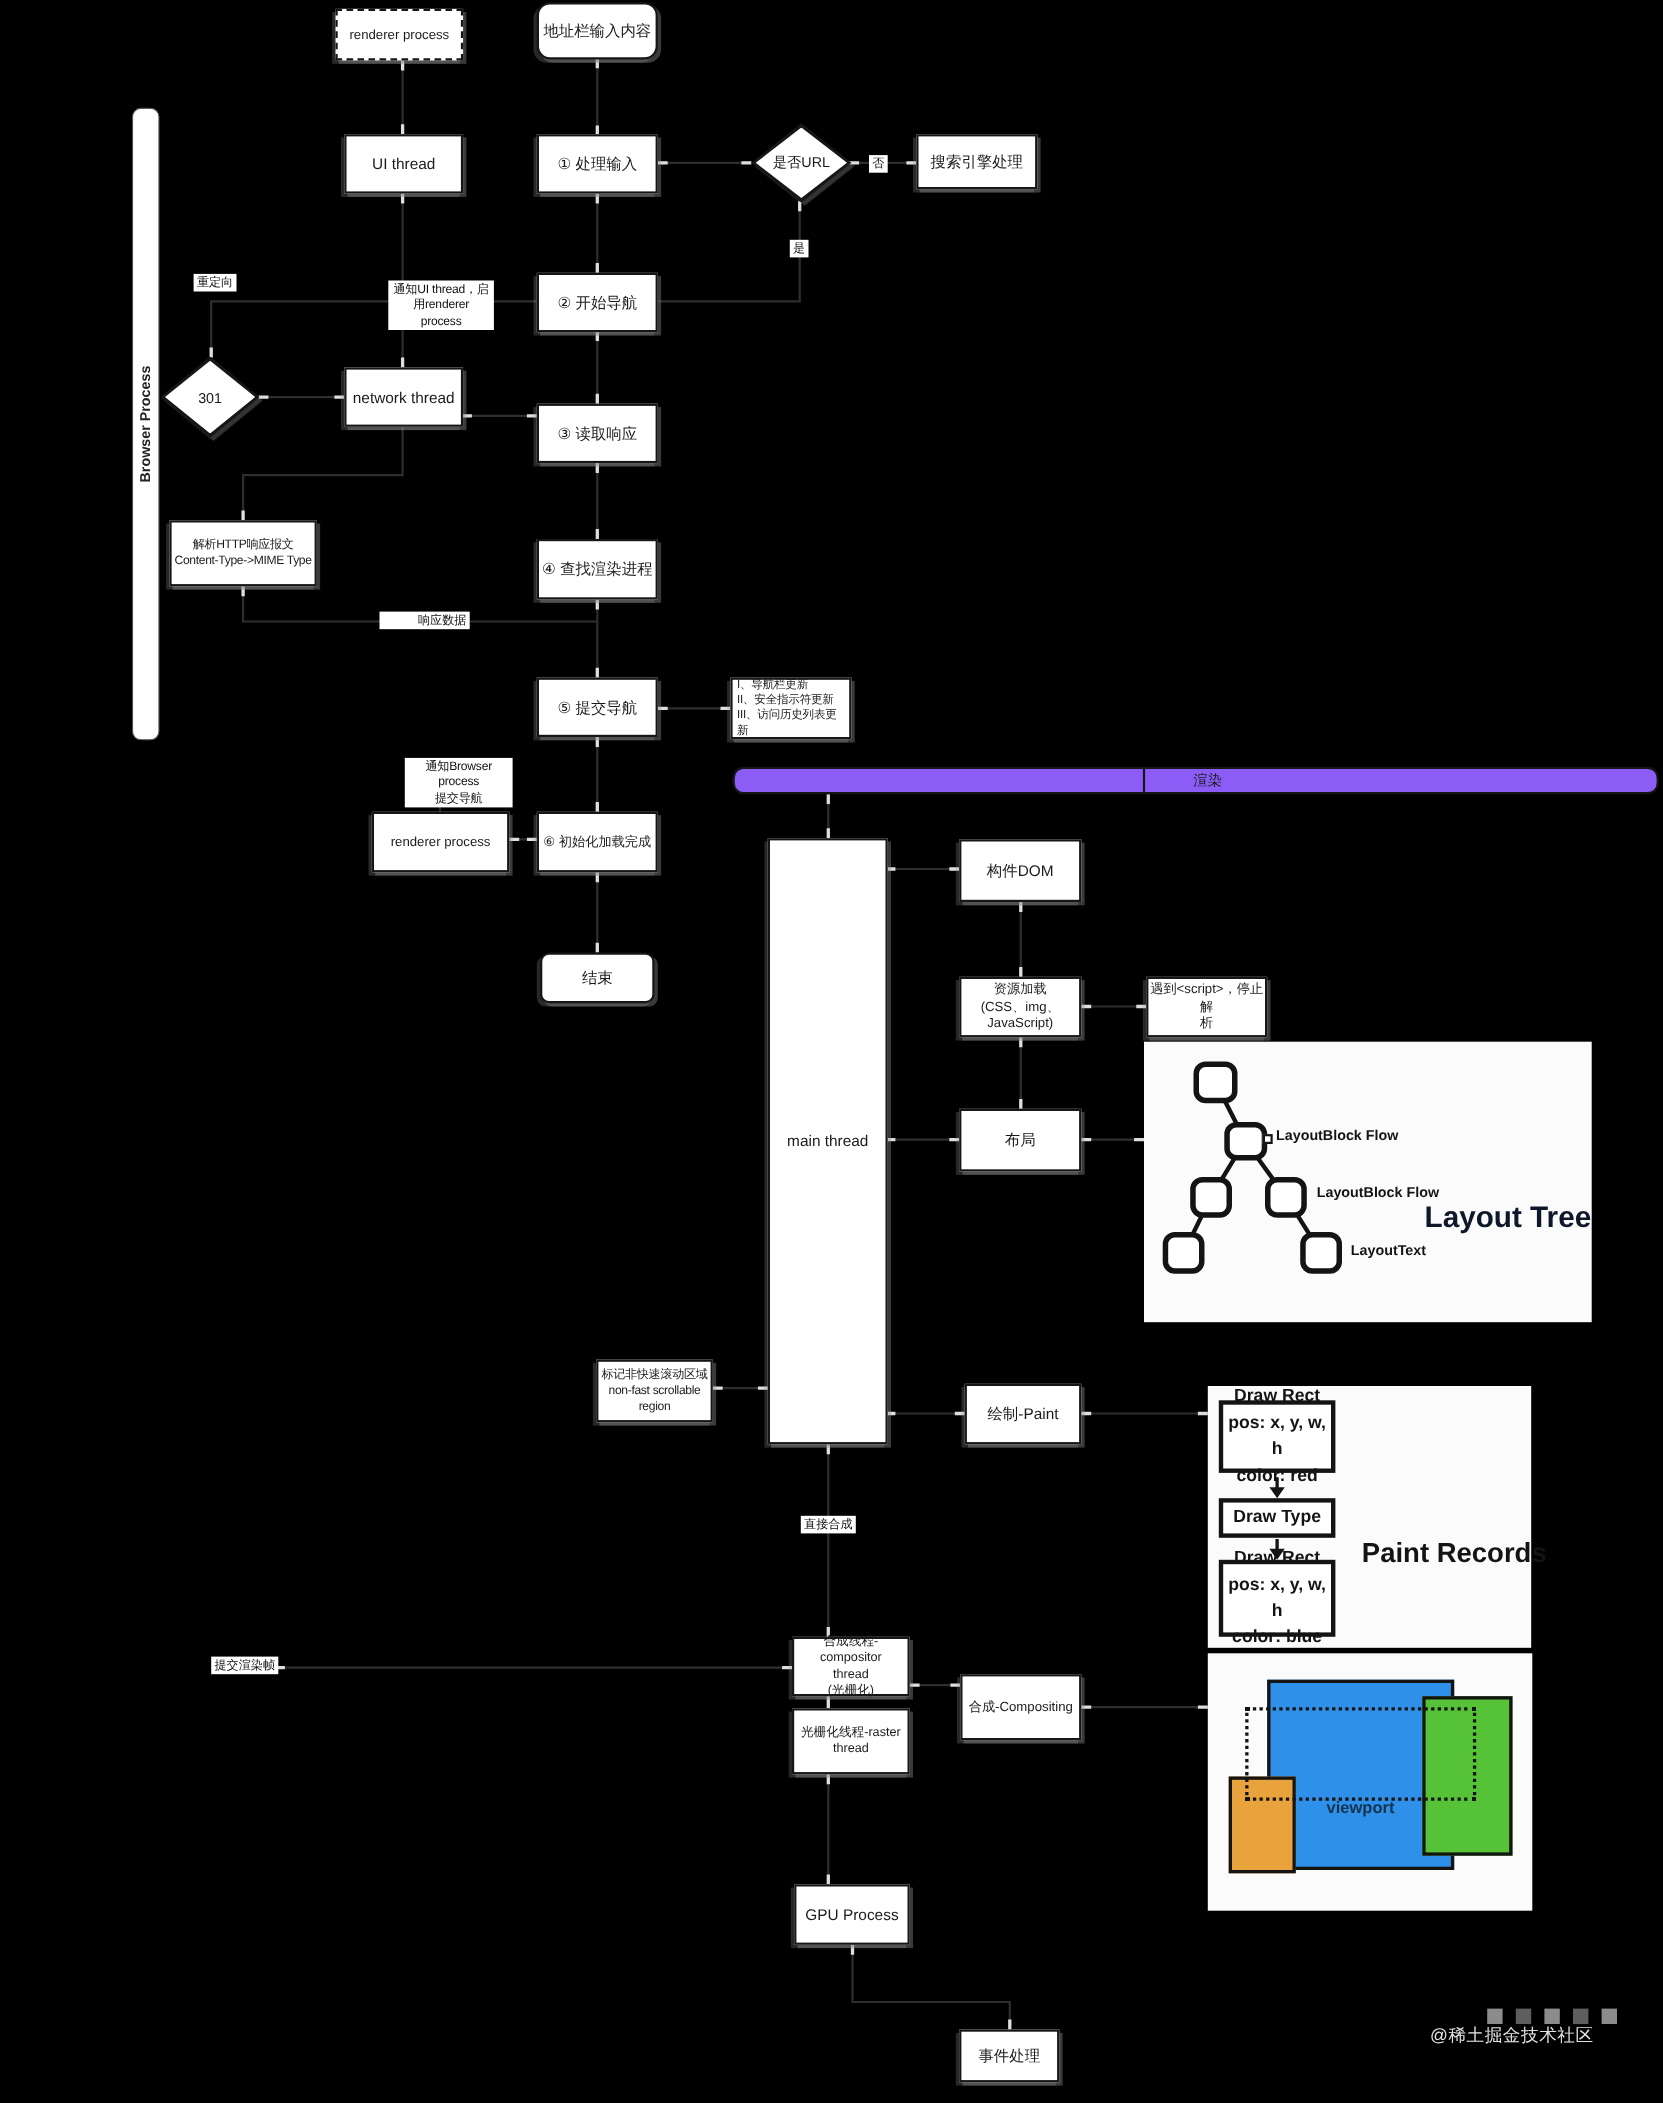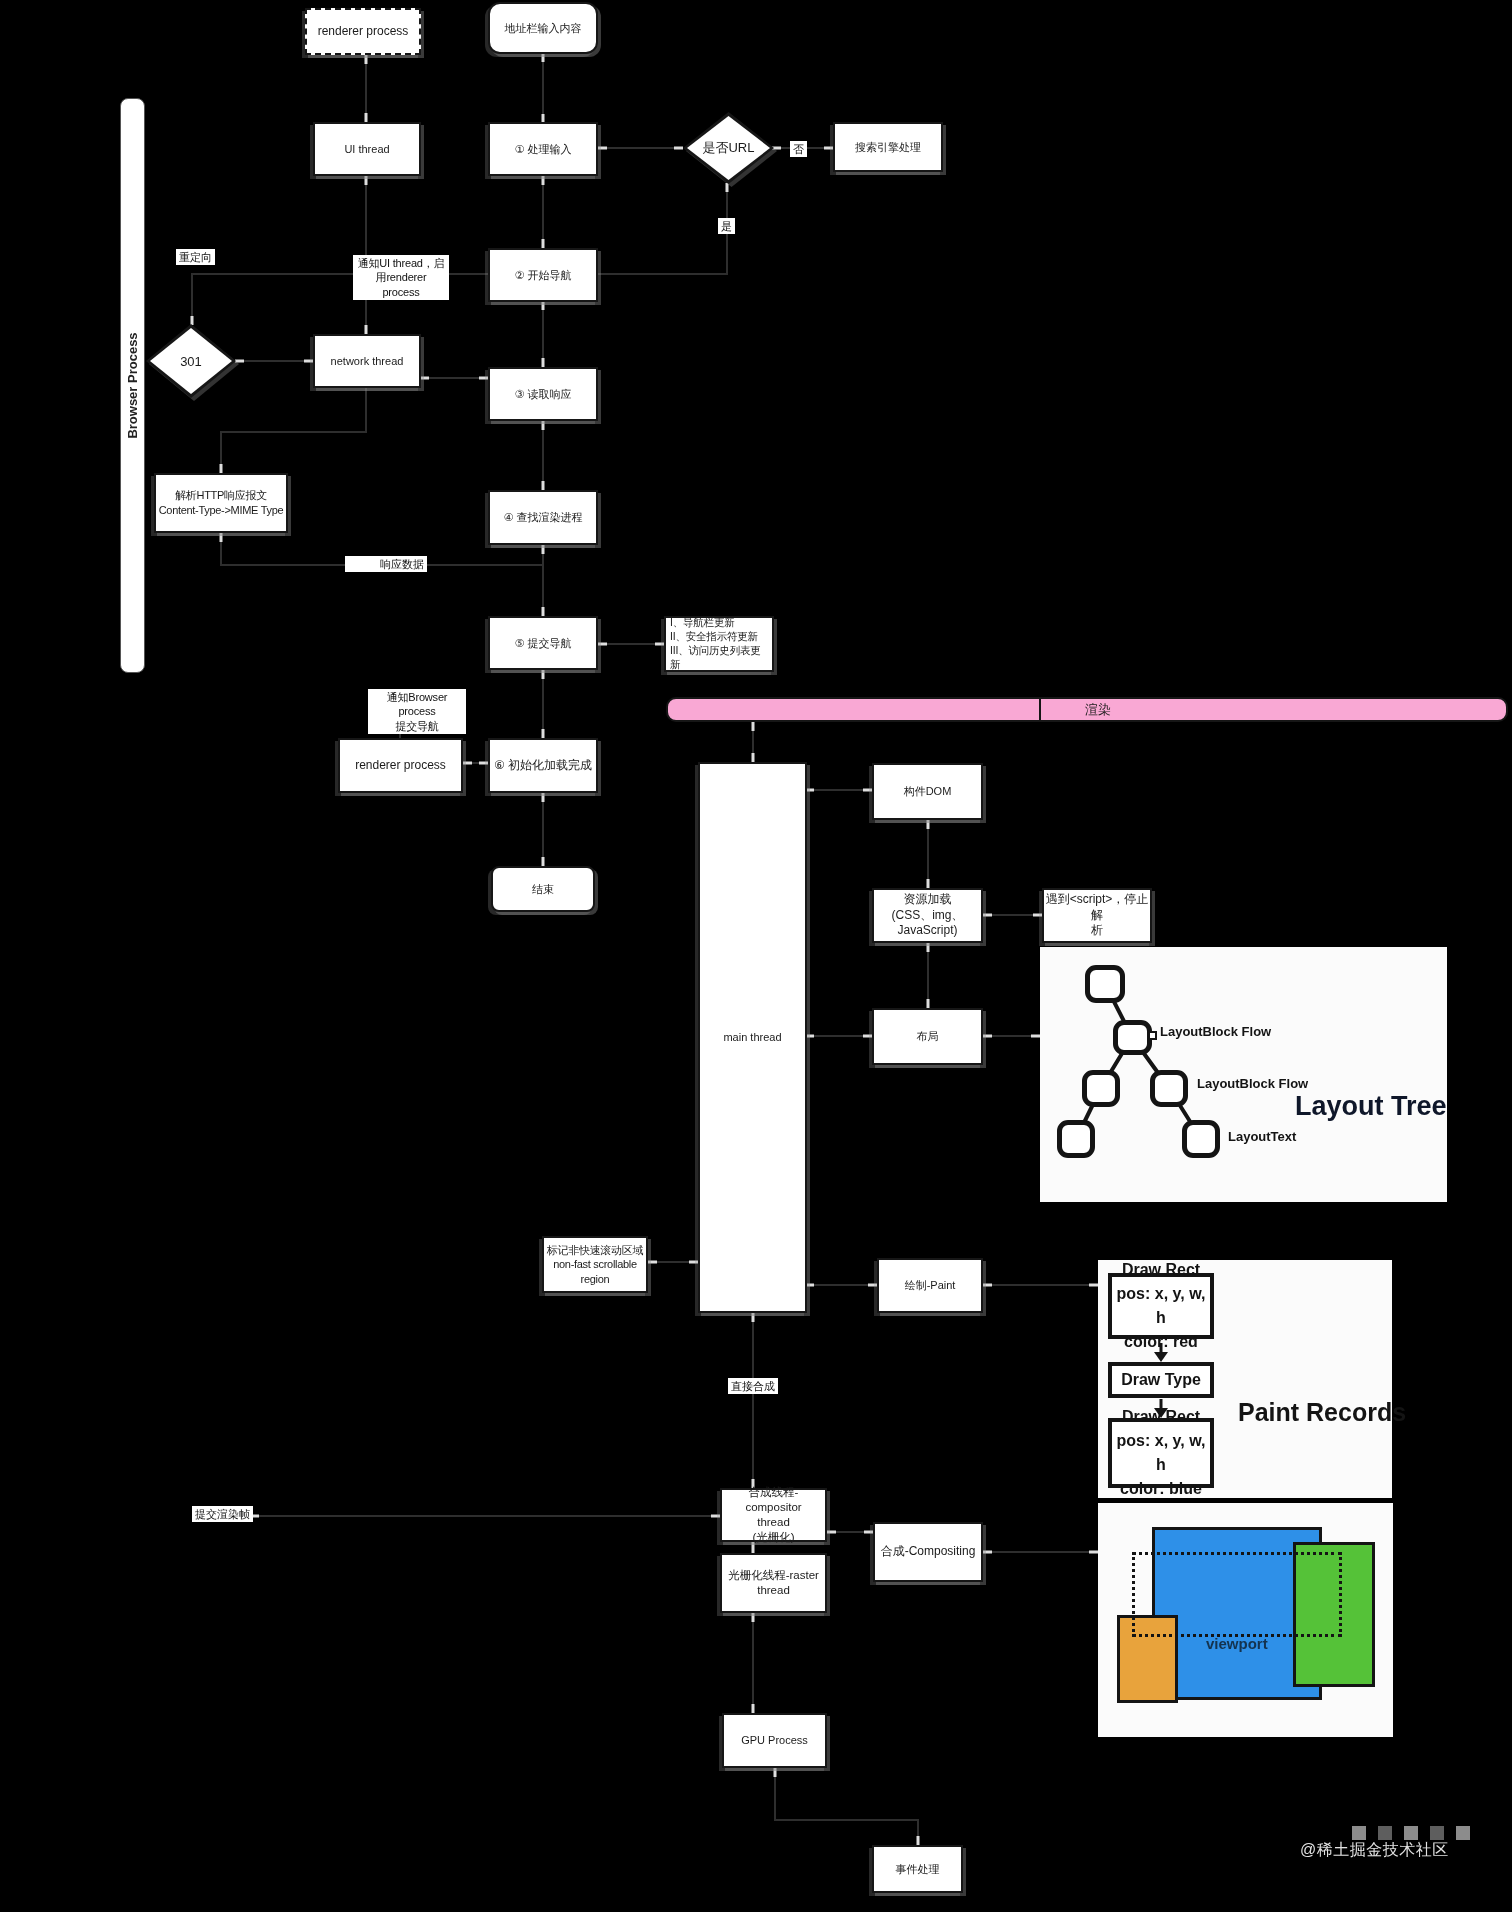--- a/index.html
+++ b/index.html
@@ -1,41 +1,41 @@
 <!DOCTYPE html>
 <html><head>
 <meta charset="utf-8">
 <style>
   html,body{margin:0;padding:0;background:#000;}
   #stage{position:relative;width:1512px;height:1912px;background:#000;overflow:hidden;
          font-family:"Liberation Sans","DejaVu Sans",sans-serif;}
   .box{position:absolute;background:#fff;border:2px solid #161616;color:#1b1b1b;
        display:flex;align-items:center;justify-content:center;text-align:center;
-       font-size:11px;line-height:1.32;white-space:pre-line;box-sizing:border-box;
+       font-size:14px;line-height:1.32;white-space:pre-line;box-sizing:border-box;
        box-shadow:3px 3px 0 rgba(145,145,145,.4),-3px 3px 0 rgba(145,145,145,.28);}
   .rounded{border-radius:12px;}
   .dashed{border-style:dashed;}
   .fs12{font-size:12px;}
   .fs115{font-size:11.5px;}
   .fs11{font-size:11px;letter-spacing:-.3px;}
   .fs105{font-size:10.5px;letter-spacing:-.2px;}
   .left-align{justify-content:flex-start;text-align:left;padding:3px 4px;}
   .lbl{position:absolute;background:#fff;color:#111;font-size:11px;line-height:1.3;
        padding:1px 3px;text-align:center;white-space:pre-line;box-sizing:border-box;}
   .diamond{position:absolute;filter:drop-shadow(3px 3px 0 rgba(145,145,145,.35));}
   .d-outer{position:absolute;left:0;top:0;right:0;bottom:0;background:#161616;
            clip-path:polygon(50% 0,100% 50%,50% 100%,0 50%);}
   .d-inner{position:absolute;left:4px;top:4px;right:4px;bottom:4px;background:#fff;
            clip-path:polygon(50% 0,100% 50%,50% 100%,0 50%);}
   .d-text{position:absolute;left:0;top:0;right:0;bottom:0;display:flex;align-items:center;
           justify-content:center;font-size:13px;color:#1b1b1b;}
   .vbar{position:absolute;background:#fff;border:1px solid #555;border-radius:8px;
         display:flex;align-items:center;justify-content:center;}
   .vbar span{transform:rotate(-90deg);white-space:nowrap;font-size:13px;font-weight:600;color:#222;}
-  .hbar{position:absolute;background:#f9a8d4;border:2px solid #161616;border-radius:10px;box-sizing:border-box;}
+  .hbar{position:absolute;background:#8b5cf6;border:2px solid #161616;border-radius:10px;box-sizing:border-box;}
   .hbar .divider{position:absolute;top:0;bottom:0;width:2px;background:#161616;}
   .hbar .bar-text{position:absolute;top:0;bottom:0;display:flex;align-items:center;
                   font-size:13px;color:#1b1b1b;}
   .panel{position:absolute;background:#fbfbfb;box-sizing:border-box;}
   .tnode{position:absolute;background:#fff;border:5px solid #141414;border-radius:11px;box-sizing:border-box;}
   .tsquare{position:absolute;background:#fff;border:2px solid #141414;box-sizing:border-box;}
   .tlabel{position:absolute;font-weight:bold;font-size:13px;color:#141414;white-space:nowrap;}
   .ttitle{position:absolute;font-weight:bold;font-size:27px;color:#0f172a;white-space:nowrap;}
   .pbox{position:absolute;background:#fff;border:4px solid #141414;color:#141414;
         display:flex;align-items:center;justify-content:center;text-align:center;

